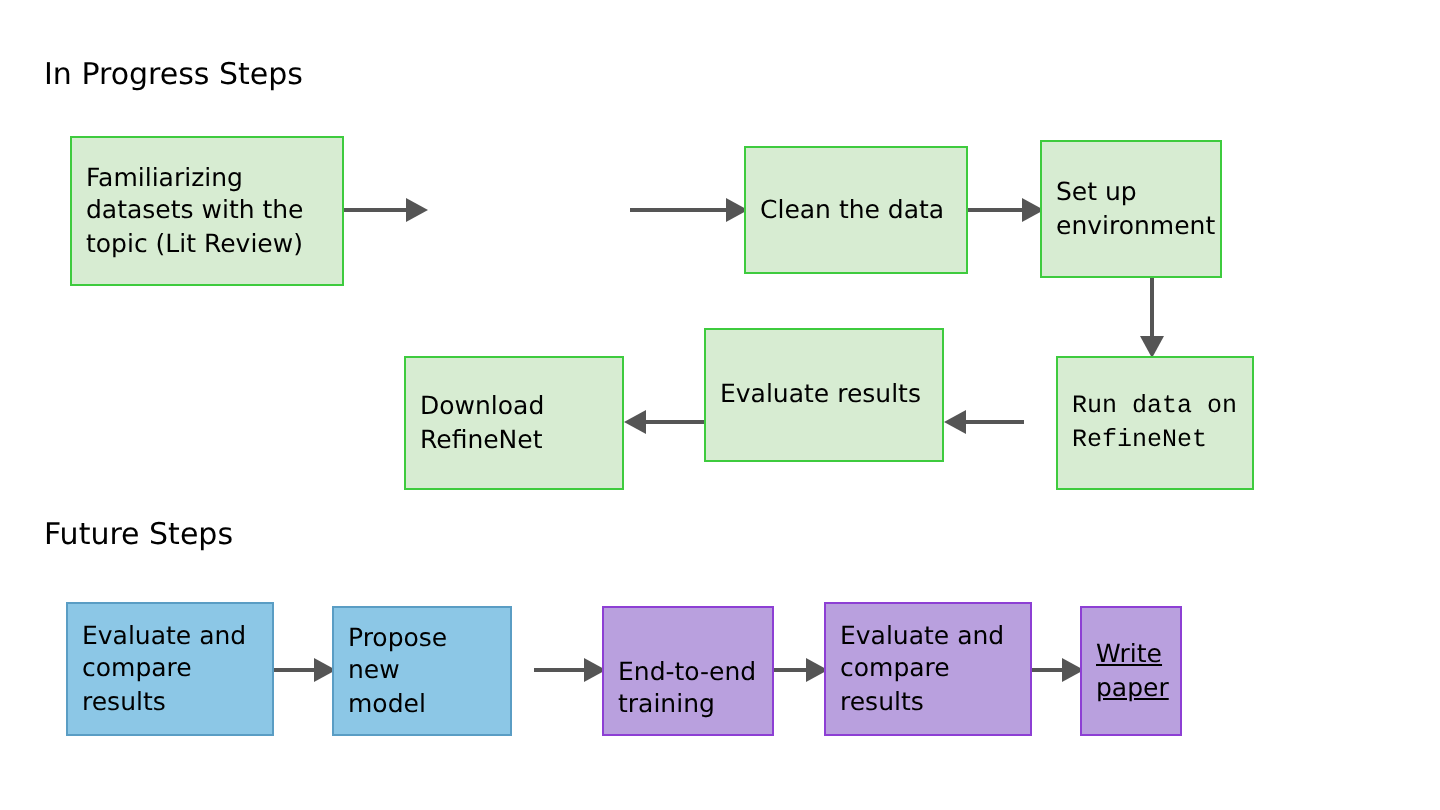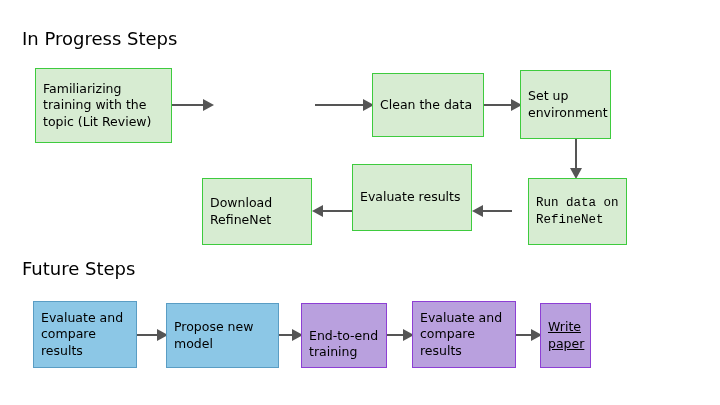--- a/index.html
+++ b/index.html
@@ -12,21 +12,21 @@
   }
   #canvas {
     position: relative;
     width: 720px;
     height: 405px;
     background: #ffffff;
     overflow: hidden;
   }
   .section-title {
     position: absolute;
-    font-size: 18px;
+    font-size: 15px;
     color: #000000;
     white-space: nowrap;
     line-height: 1;
   }
   .node {
     position: absolute;
     box-sizing: border-box;
     border-width: 1px;
     border-style: solid;
     display: flex;
@@ -106,21 +106,21 @@
       <polygon class="edge-head" points="403,329 414,335 403,341"></polygon>
     </g>
     <g>
       <line class="edge-line" x1="516" y1="335" x2="531" y2="335"></line>
       <polygon class="edge-head" points="531,329 542,335 531,341"></polygon>
     </g>
   </svg>
 
   <div class="node green" style="left:35px; top:68px; width:137px; height:75px;">
     <span class="node-label">Familiarizing
-training with the
+datasets with the
 topic (Lit Review)</span>
   </div>
 
 
   <div class="node green" style="left:372px; top:73px; width:112px; height:64px;">
     <span class="node-label">Clean the data</span>
   </div>
 
   <div class="node green" style="left:520px; top:70px; width:91px; height:69px;">
     <span class="node-label">Set up
@@ -140,21 +140,21 @@
     <span class="node-label">Download
 RefineNet</span>
   </div>
 
   <div class="node blue" style="left:33px; top:301px; width:104px; height:67px;">
     <span class="node-label">Evaluate and
 compare
 results</span>
   </div>
 
-  <div class="node blue" style="left:166px; top:303px; width:113px; height:65px;">
+  <div class="node blue" style="left:166px; top:303px; width:90px; height:65px;">
     <span class="node-label">Propose new
 model</span>
   </div>
 
   <div class="node purple" style="left:301px; top:303px; width:86px; height:65px;align-items:flex-end;">
     <span class="node-label">End-to-end
 training</span>
   </div>
 
   <div class="node purple" style="left:412px; top:301px; width:104px; height:67px;">

